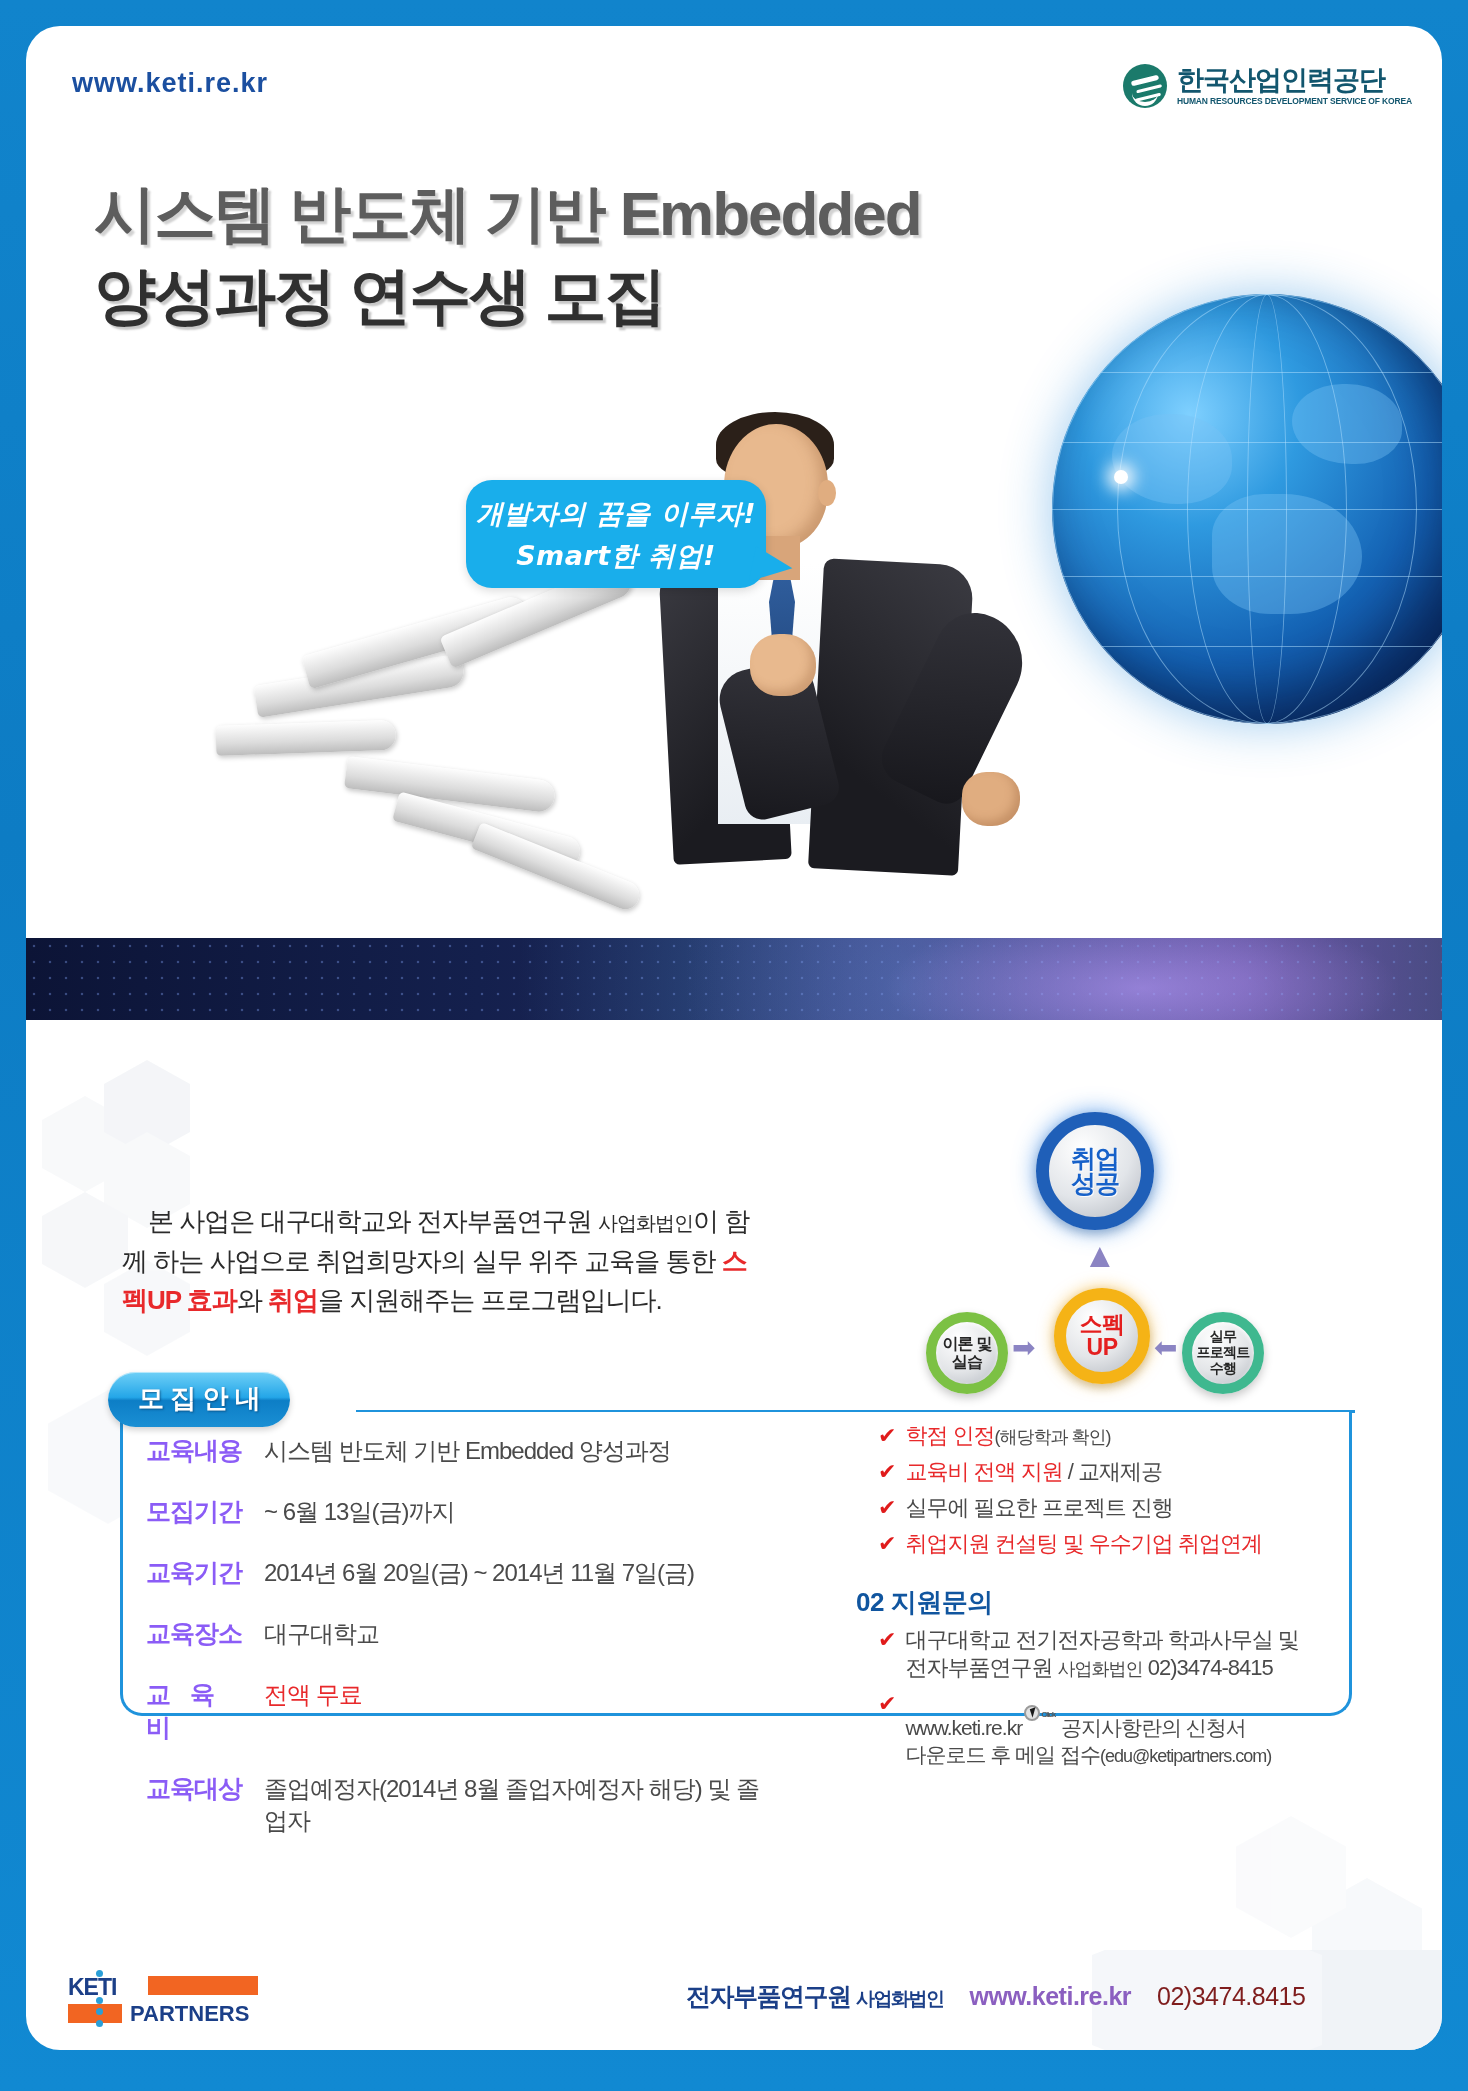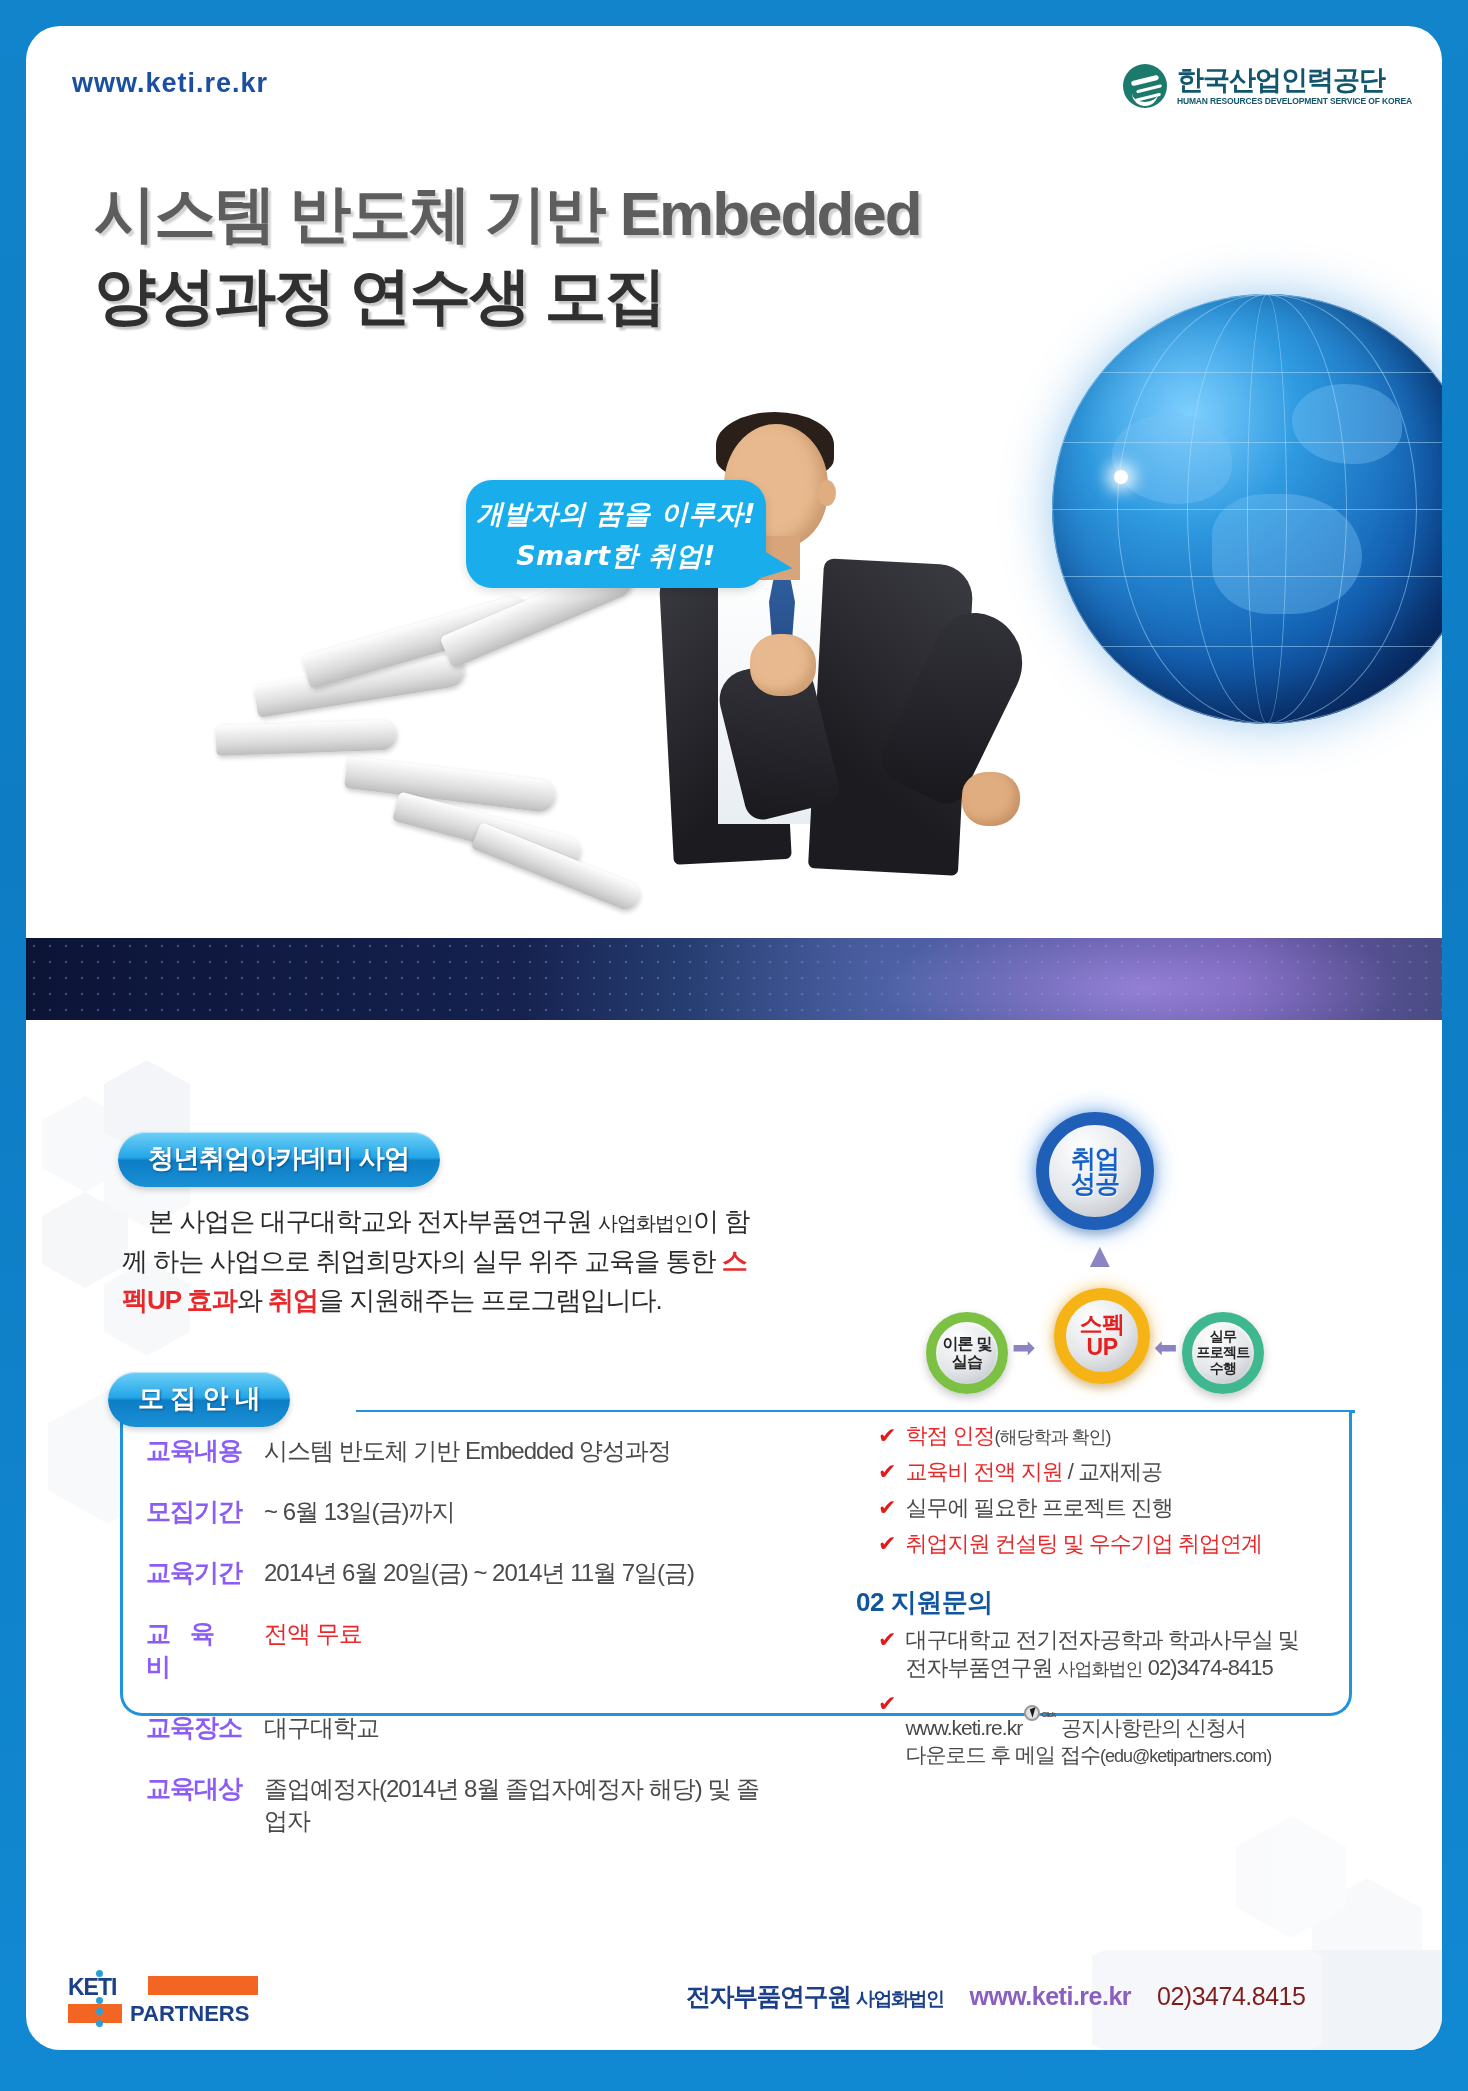--- a/index.html
+++ b/index.html
@@ -532,23 +532,20 @@
         <i></i>
         <i></i>
         <i></i>
         <i class="big"></i>
     </div>
     <div class="hexbg2">
       <i></i>
         <i></i>
     </div>
 
-    <div class="sec-intro">
-      <span class="pill">청년취업아카데미 사업</span>
-    </div>
 
     <div class="intro-text">
       <span class="indent"></span><span>본 사업은 대구대학교와 전자부품연구원 </span><span class="small">사업화법인</span><span>이 함께 하는 사업으로 취업희망자의 실무 위주 교육을 통한 </span><span class="red">스펙UP 효과</span><span>와 </span><span class="red">취업</span><span>을 지원해주는 프로그램입니다.</span>
     </div>
 
     <div class="diagram">
       <div class="circ c-success">
         <span>
             <em style="font-style:normal;display:block">취업</em>
             <em style="font-style:normal;display:block">성공</em>
@@ -591,26 +588,26 @@
       </div>
       <div class="row">
         <div class="row-label">모집기간</div>
         <div class="row-value">~ 6월 13일(금)까지</div>
       </div>
       <div class="row">
         <div class="row-label">교육기간</div>
         <div class="row-value">2014년 6월 20일(금) ~ 2014년 11월 7일(금)</div>
       </div>
       <div class="row">
+        <div class="row-label">교육장소</div>
+        <div class="row-value">대구대학교</div>
+      </div>
+      <div class="row">
         <div class="row-label spaced">교 육 비</div>
         <div class="row-value red">전액 무료</div>
-      </div>
-      <div class="row">
-        <div class="row-label">교육장소</div>
-        <div class="row-value">대구대학교</div>
       </div>
       <div class="row">
         <div class="row-label">교육대상</div>
         <div class="row-value">졸업예정자(2014년 8월 졸업자예정자 해당) 및 졸업자</div>
       </div>
     </div>
 
     <div class="col-right">
 
 

